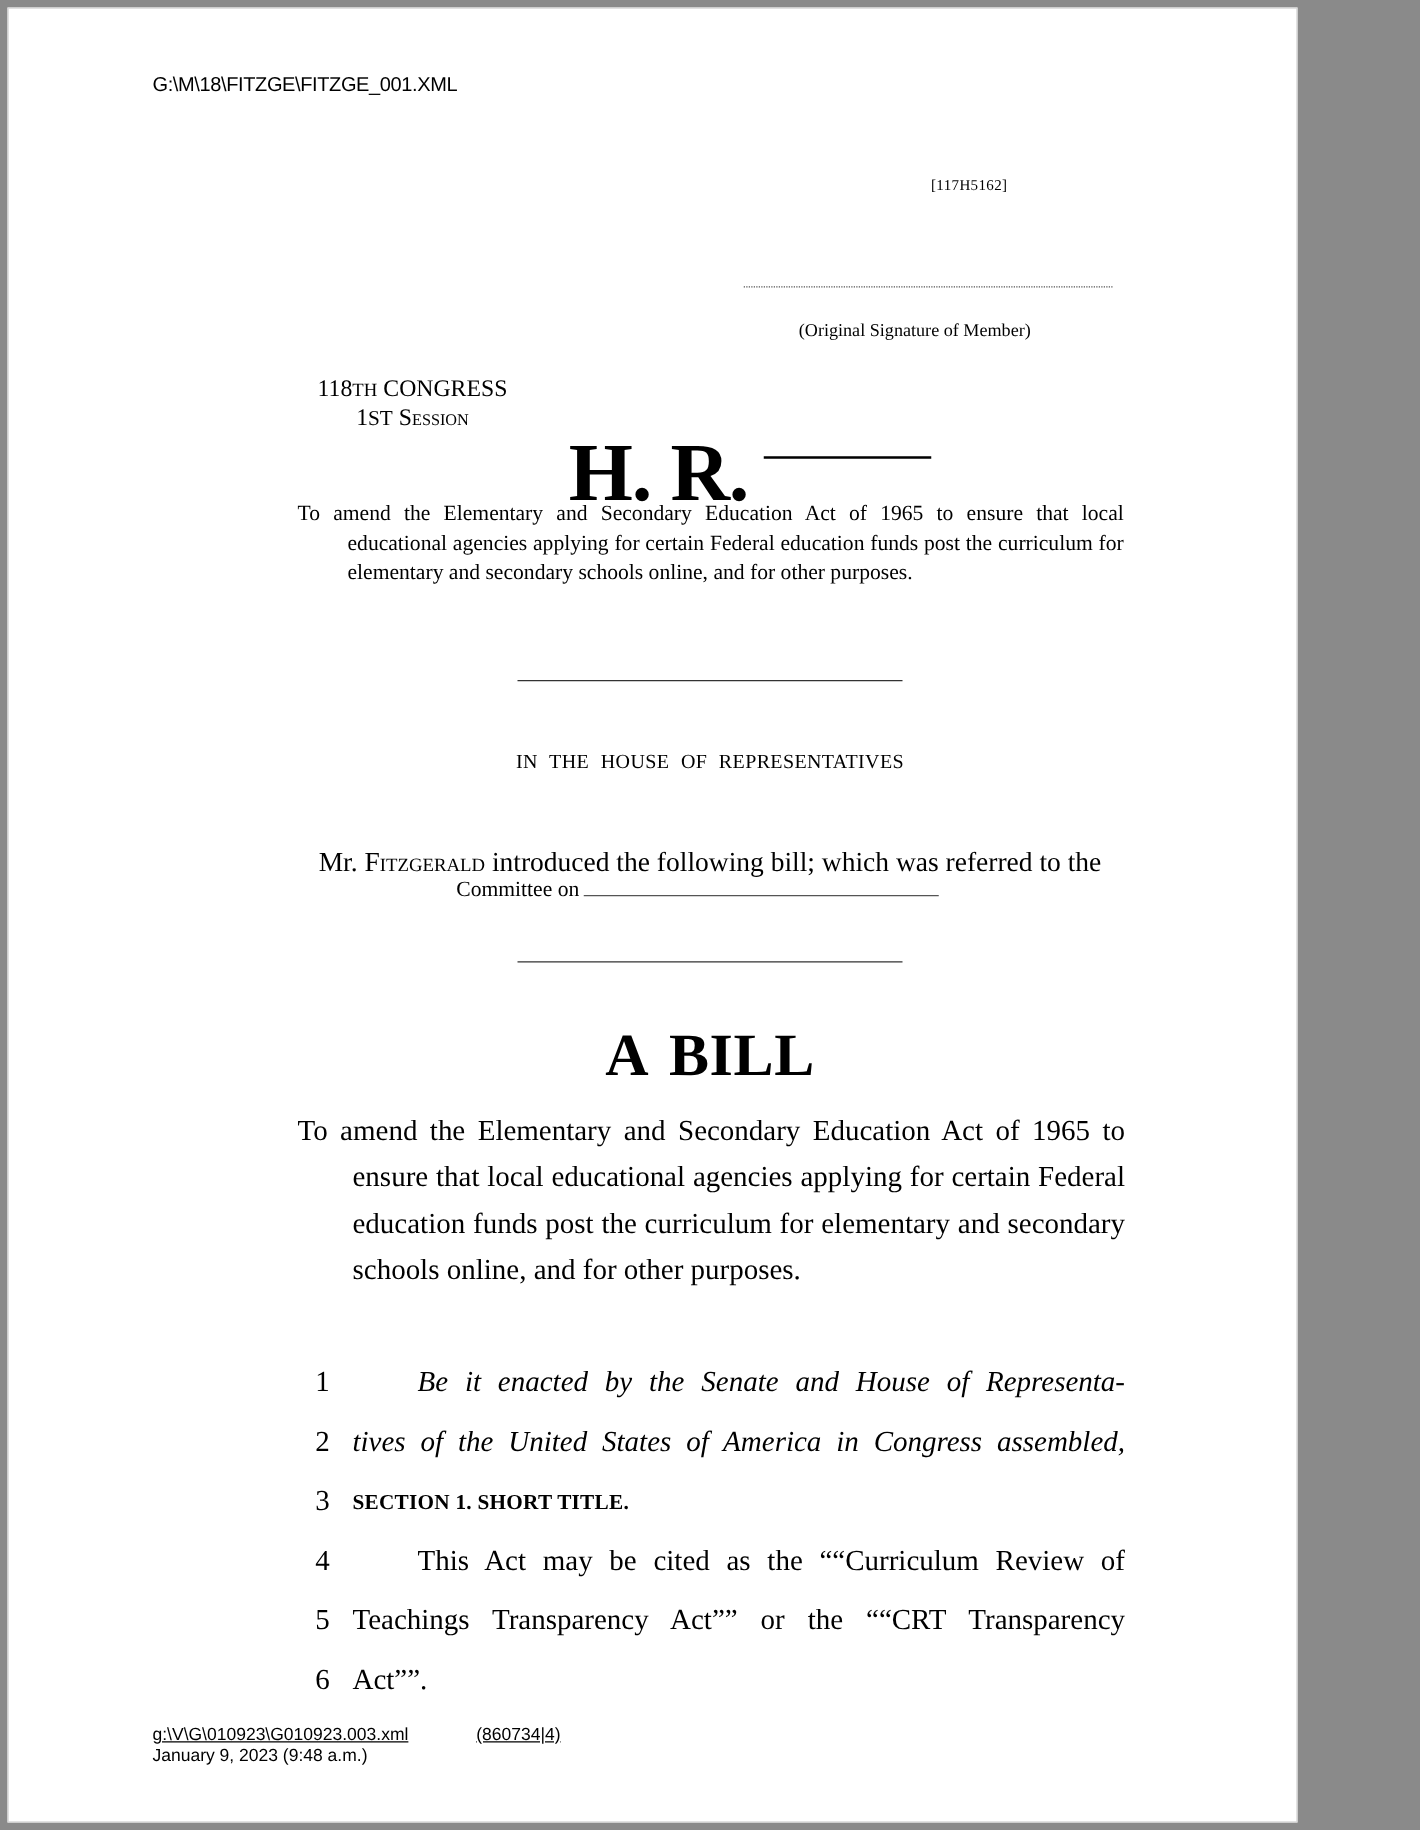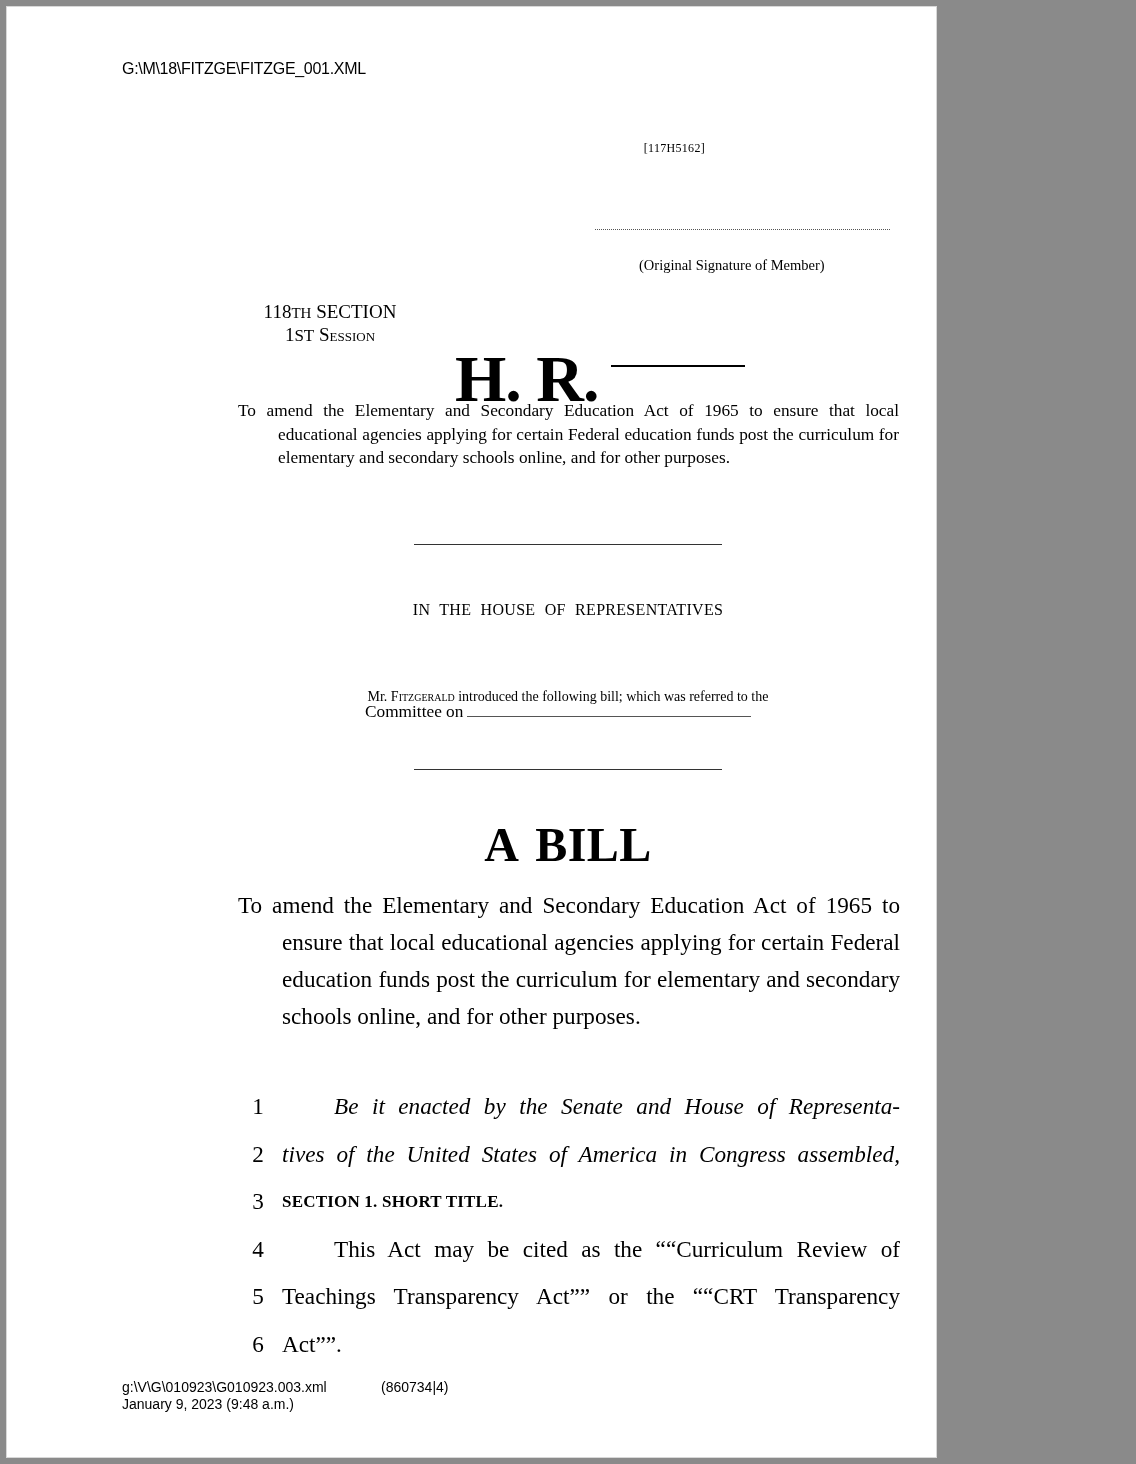--- a/index.html
+++ b/index.html
@@ -7,21 +7,21 @@
     width: 1136px; height: 1464px;
     background: #8a8a8a;
     position: relative;
     overflow: hidden;
     font-family: "Liberation Serif", "DejaVu Serif", serif;
     color: #000;
   }
   .page {
     position: absolute;
     left: 6px; top: 6px;
-    width: 931px; height: 1452px;
+    width: 1032px; height: 1452px;
     background: #fff;
     border: 1px solid #d8d8d8;
     box-sizing: border-box;
   }
   .abs { position: absolute; white-space: nowrap; }
   .sans { font-family: "Liberation Sans", "DejaVu Sans", sans-serif; }
 
   .file-path { left: 115px; top: 53px; font-size: 16px; letter-spacing: -0.3px; }
   .draft-id  { right: 231px; top: 134px; font-size: 12px; letter-spacing: 0.3px; }
   .sig-dots  { left: 588px; top: 222px; width: 295px; height: 0; border-top: 1.5px dotted #555; }
@@ -40,21 +40,21 @@
     padding-left: 40px; text-indent: -40px;
     box-sizing: border-box;
   }
 
   .rule { width: 308px; border-top: 1.5px solid #333; left: 407px; }
   .rule-1 { top: 537px; }
   .rule-2 { top: 762px; }
 
   .house-heading { left: 0; width: 1122px; text-align: center; top: 594px; font-size: 16px; word-spacing: 5px; letter-spacing: 0.3px; }
 
-  .intro-line1 { left: 0; width: 1122px; text-align: center; top: 670px; font-size: 14px; margin-top: 12px; }
+  .intro-line1 { left: 0; width: 1122px; text-align: center; top: 670px; font-size: 22px; }
   .intro-line2 { left: 358px; top: 694px; font-size: 17.3px; }
   .committee-blank { display: inline-block; width: 284px; border-bottom: 1px solid #555; height: 15px; margin-left: 4px; vertical-align: baseline; }
 
   .a-bill { left: 0; width: 1122px; text-align: center; top: 810px; font-size: 48px; font-weight: bold; letter-spacing: 0.5px; word-spacing: 6px; }
 
   .long-purpose {
     left: 231px; top: 880px; width: 662px;
     white-space: normal;
     font-size: 23.2px; line-height: 37px;
     text-align: justify;
@@ -70,36 +70,36 @@
     line-height: 47.6px;
   }
   .line-num { position: absolute; left: 12px; width: 16px; text-align: center; }
   .line-text { position: absolute; left: 44px; right: 0; white-space: nowrap; text-align: justify; text-align-last: justify; }
   .line-text.last { text-align-last: left; }
   .indent { padding-left: 52px; }
   .italic { font-style: italic; }
   .section-heading { font-family: "Liberation Serif", serif; font-weight: bold; font-size: 17px; letter-spacing: 0.2px; }
 
   .footer { left: 115px; top: 1372px; font-size: 14px; line-height: 17px; }
-  .footer-row { display: flex; }
+  .footer-row { display: flex; text-decoration: underline; }
   .footer-row span:first-child { width: 259px; }
 </style>
 </head>
 <body>
 
 <div class="page">
 
   <div class="abs file-path sans">G:\M\18\FITZGE\FITZGE_001.XML</div>
   <div class="abs draft-id">[117H5162]</div>
 
   <div class="abs sig-dots"></div>
   <div class="abs sig-label">(Original Signature of Member)</div>
 
   <div class="abs congress-block">
-    <div><span>118</span><span class="smallcaps" style="font-size:15px;text-transform:uppercase">th</span> <span>SECTION</span></div>
+    <div><span>118</span><span class="smallcaps" style="font-size:15px;text-transform:uppercase">th</span> <span>CONGRESS</span></div>
     <div><span>1</span><span class="smallcaps" style="font-size:17px;text-transform:uppercase">st</span> <span class="smallcaps">Session</span></div>
   </div>
 
   <div class="abs hr-title">H. R.</div>
   <div class="abs hr-blank"></div>
 
   <div class="abs short-purpose">To amend the Elementary and Secondary Education Act of 1965 to ensure that local educational agencies applying for certain Federal education funds post the curriculum for elementary and secondary schools online, and for other purposes.</div>
 
   <div class="abs rule rule-1"></div>
 

